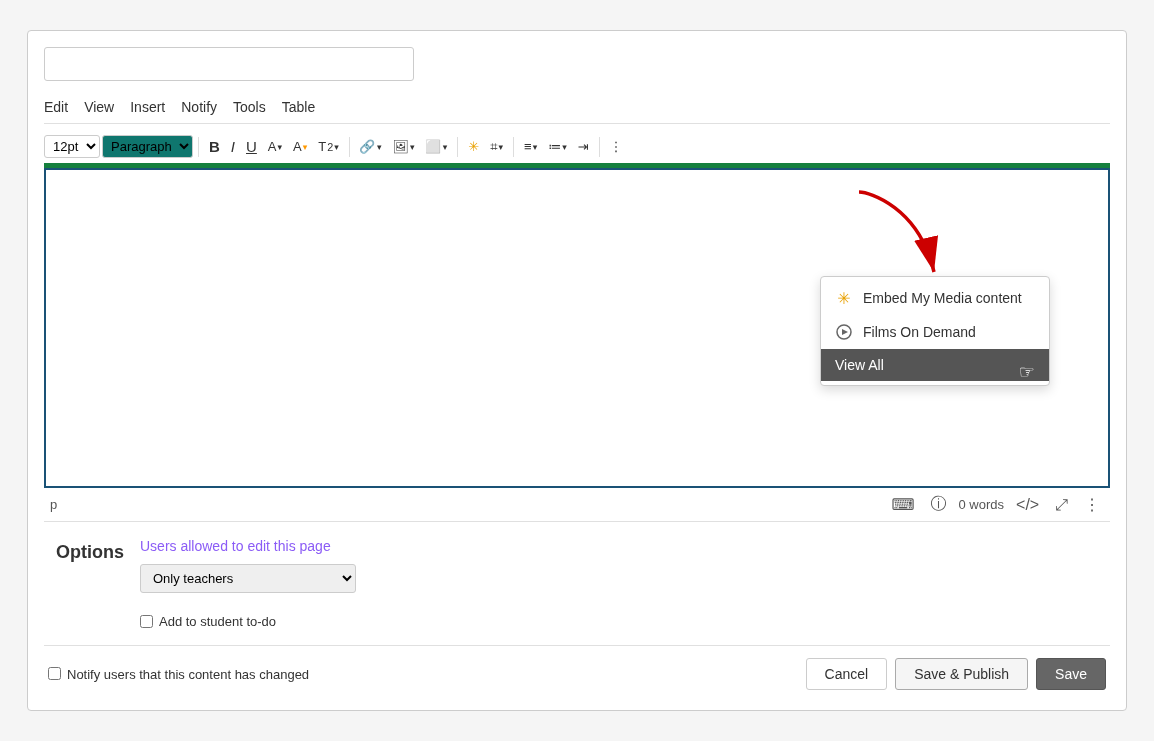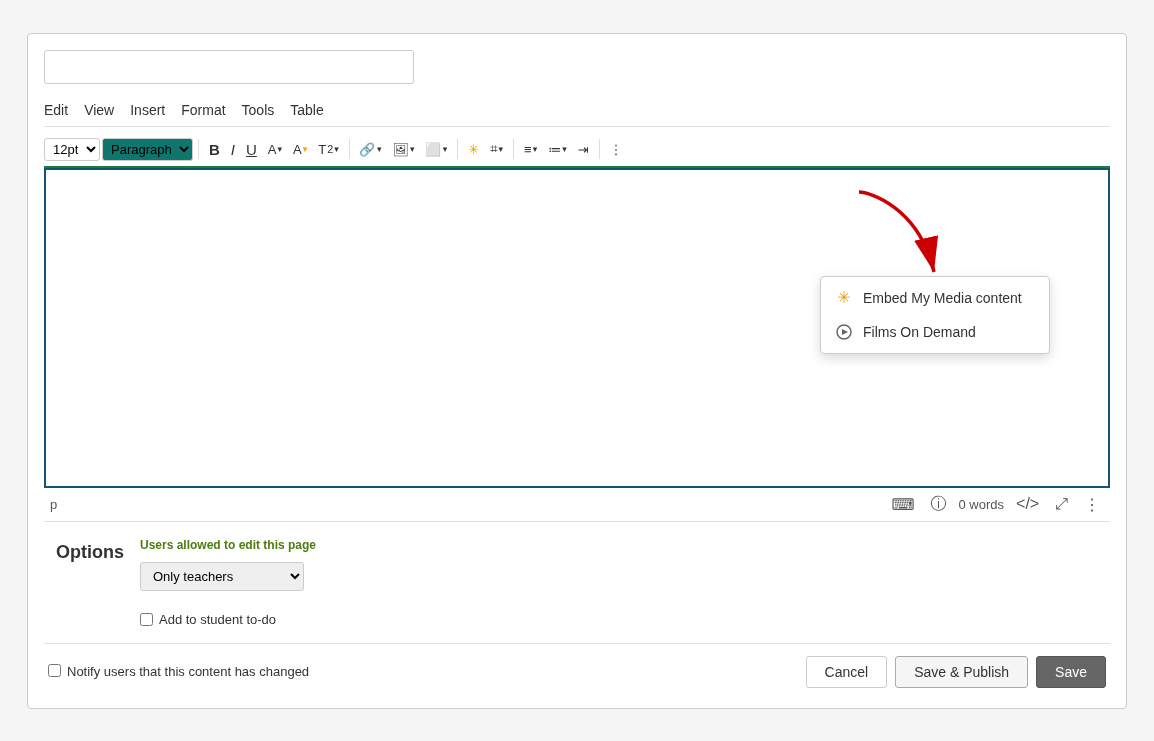--- a/index.html
+++ b/index.html
@@ -44,21 +44,21 @@
       color: #333;
       cursor: pointer;
       padding: 2px 0;
     }
     
     .toolbar {
       display: flex;
       align-items: center;
       gap: 2px;
       padding: 4px 0;
-      border-bottom: 2px solid #15803d;
+      border-bottom: 5px solid #15803d;
       margin-bottom: 0;
       flex-wrap: wrap;
       position: relative;
     }
     .toolbar-group {
       display: flex;
       align-items: center;
       gap: 1px;
     }
     .toolbar-btn {
@@ -146,26 +146,25 @@
       min-width: 80px;
       text-align: right;
       padding-top: 4px;
     }
     .options-content {
       display: flex;
       flex-direction: column;
       gap: 10px;
     }
     .options-desc {
-      font-size: 12px;
-      color: #4d7c0f;
-      font-weight: bold;
+      font-size: 14px;
+      color: #8b5cf6;
     }
     .options-select {
-      width: 164px;
+      width: 216px;
       border: 1px solid #ccc;
       border-radius: 3px;
       padding: 5px 8px;
       font-size: 13px;
       cursor: pointer;
     }
     .checkbox-row {
       display: flex;
       align-items: center;
       gap: 6px;
@@ -287,21 +286,21 @@
 <body>
 
 <div class="editor-container">
 
   <input class="title-input" type="text" placeholder="" style="">
 
   <div class="menu-bar">
     <span class="menu-item">Edit</span>
     <span class="menu-item">View</span>
     <span class="menu-item">Insert</span>
-    <span class="menu-item">Format</span>
+    <span class="menu-item">Notify</span>
     <span class="menu-item">Tools</span>
     <span class="menu-item">Table</span>
   </div>
 
   <div class="toolbar">
     <div class="toolbar-group">
       <select class="font-size-select">
         <option>12pt</option>
         <option>10pt</option>
         <option>14pt</option>
@@ -365,20 +364,24 @@
       </div>
       <div class="dropdown-item">
         <span class="dropdown-icon">
           <svg width="16" height="16" viewBox="0 0 16 16">
             <circle cx="8" cy="8" r="7" fill="none" stroke="#666" stroke-width="1.5"></circle>
             <polygon points="6,5 12,8 6,11" fill="#666"></polygon>
           </svg>
         </span>
         <span>Films On Demand</span>
       </div>
+      <div class="dropdown-item active-item" style="position:relative;">
+        <span>View All</span>
+        <span class="cursor-hand">☞</span>
+      </div>
     </div>
   </div>
 
   <div class="status-bar">
     <span>p</span>
     <div class="status-bar-right">
       <button class="status-btn">⌨</button>
       <button class="status-btn">ⓘ</button>
       <span>0 words</span>
       <button class="status-btn">&lt;/&gt;</button>

